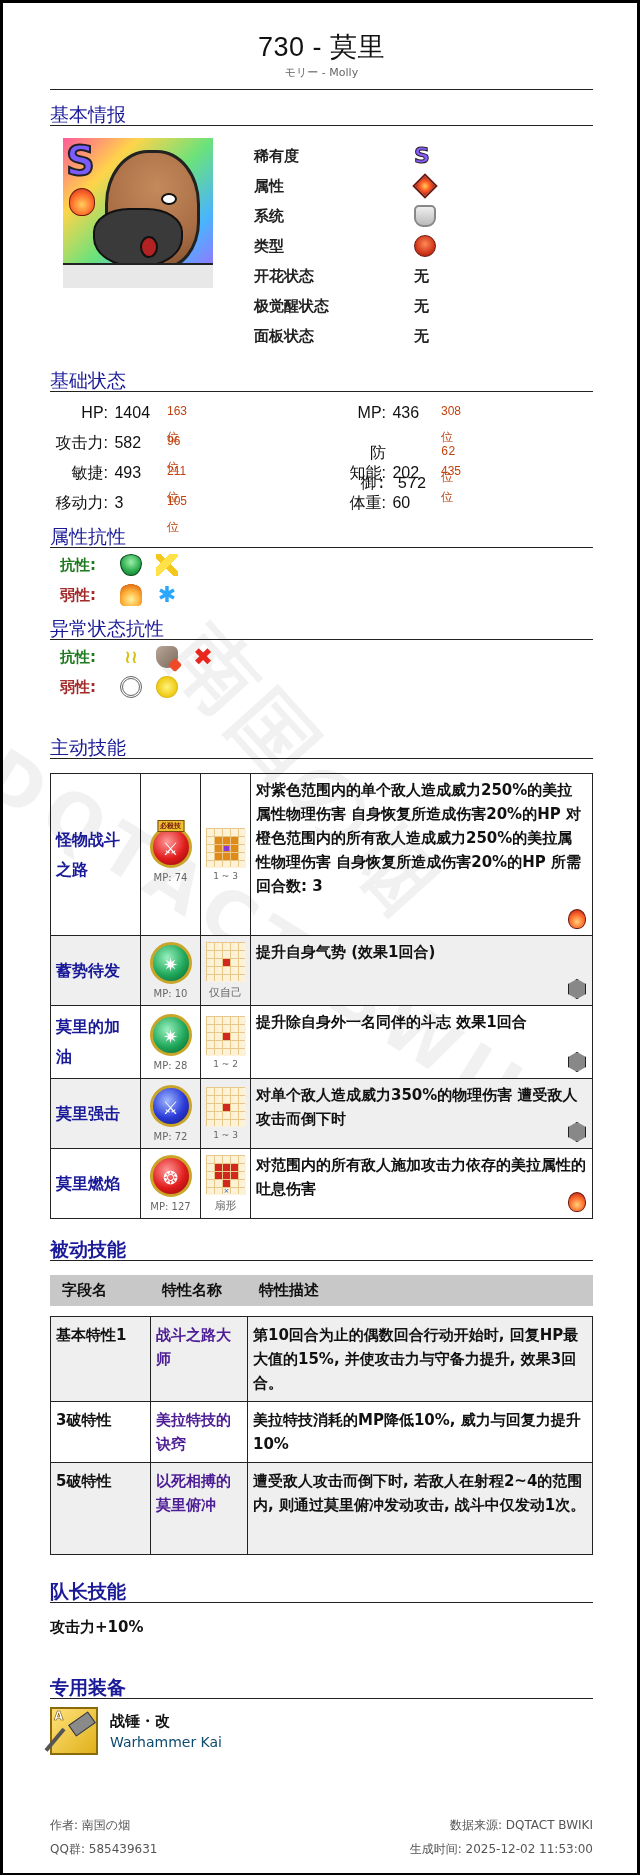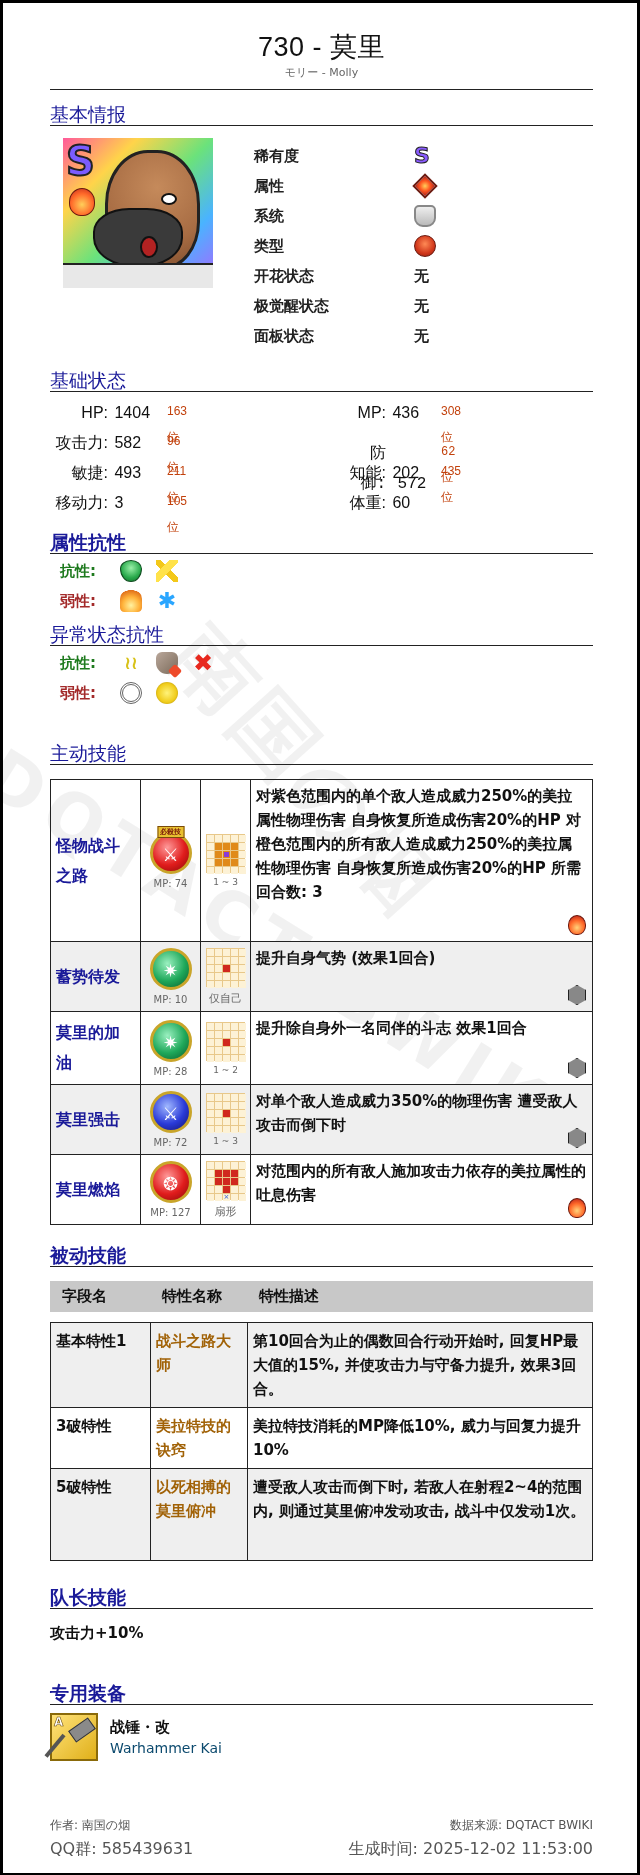--- a/index.html
+++ b/index.html
@@ -129,38 +129,38 @@
   .el-fire { background: radial-gradient(circle at 50% 65%, #ffd27a 0%, #ff6a2a 50%, #c0281b 90%); border-radius: 50% 50% 45% 45%; border: 1px solid #6b1a10; }
   .el-none { background: #888; border: 1px solid #222; clip-path: polygon(50% 0,100% 25%,100% 75%,50% 100%,0 75%,0 25%); }
 
   
   .passive-head { display: flex; background: #c8c8c8; height: 31px; line-height: 31px; margin-top: 14px; font-weight: bold; font-size: 15px; }
   .passive-head div { padding-left: 12px; }
   .passive { width: 543px; border-collapse: collapse; margin-top: 10px; }
   .passive td { border: 1px solid #222; vertical-align: top; padding: 6px 5px; font-size: 15px; font-weight: bold; line-height: 24px; }
   .passive tr.alt td { background: #efefef; }
   .p-field { width: 100px; color: #111; }
-  .p-name { width: 97px; color: #a16207; }
+  .p-name { width: 97px; color: #4c1d95; }
   .p-desc { color: #111; }
 
   .leader { font-size: 15px; font-weight: bold; margin-top: 12px; height: 24px; line-height: 24px; }
 
   .equip { display: flex; align-items: center; margin-top: 8px; }
   .equip-ico { width: 48px; height: 48px; background: linear-gradient(135deg, #ffe27a, #e0b01a); border: 2px solid #8a6a0a; position: relative; }
   .equip-ico .a { position: absolute; left: 2px; top: 0; font-size: 12px; font-weight: bold; color: #fff; -webkit-text-stroke: 0.6px #6a4a0a; }
   .equip-ico .hammer-head { position: absolute; left: 18px; top: 8px; width: 24px; height: 14px; background: #8a8a8a; border: 1px solid #333; transform: rotate(-35deg); }
   .equip-ico .hammer-shaft { position: absolute; left: 10px; top: 20px; width: 4px; height: 28px; background: #555; transform: rotate(40deg); transform-origin: top; }
   .equip-text { margin-left: 12px; }
   .equip-name { font-size: 15px; font-weight: bold; line-height: 22px; }
   .equip-en { font-size: 14px; color: #0c4a6e; line-height: 20px; }
 
   .footer { position: absolute; top: 1810px; width: 543px; font-size: 12px; color: #555; }
   .f-row { display: flex; justify-content: space-between; height: 24px; line-height: 24px; }
   .f-row .l, .f-row .r { white-space: nowrap; }
-  .f-row .muted { font-size: 16px; }
+  .f-row .muted { font-size: 12px; }
 </style>
 </head>
 <body>
 
 <div class="page">
   <div class="wm wm1">南国の烟</div>
   <div class="wm wm2">DQTACT BWIKI</div>
 
   <div class="content">
     <div class="title">730 - 莫里</div>
@@ -247,21 +247,21 @@
         <span class="k" style="width:40px">知能:</span>
         <span class="v">202</span>
         <span class="r" style="left:95px">435位</span>
       </div>
       <div class="stat" style="left:296px;top:90px;">
         <span class="k" style="width:40px">体重:</span>
         <span class="v">60</span>
       </div>
     </div>
 
-    <div class="section-h" style="font-weight:bold;">属性抗性</div>
+    <div class="section-h" style="margin-top:6px;">属性抗性</div>
     <div style="margin-top:2px;">
       <div class="res-row">
         <span class="res-lbl good">抗性:</span>
         <span class="res-ico i-wind"></span>
         <span class="res-ico i-thunder"></span>
       </div>
       <div class="res-row">
         <span class="res-lbl bad">弱性:</span>
         <span class="res-ico i-fire"></span>
         <span class="res-ico i-ice">✱</span>

